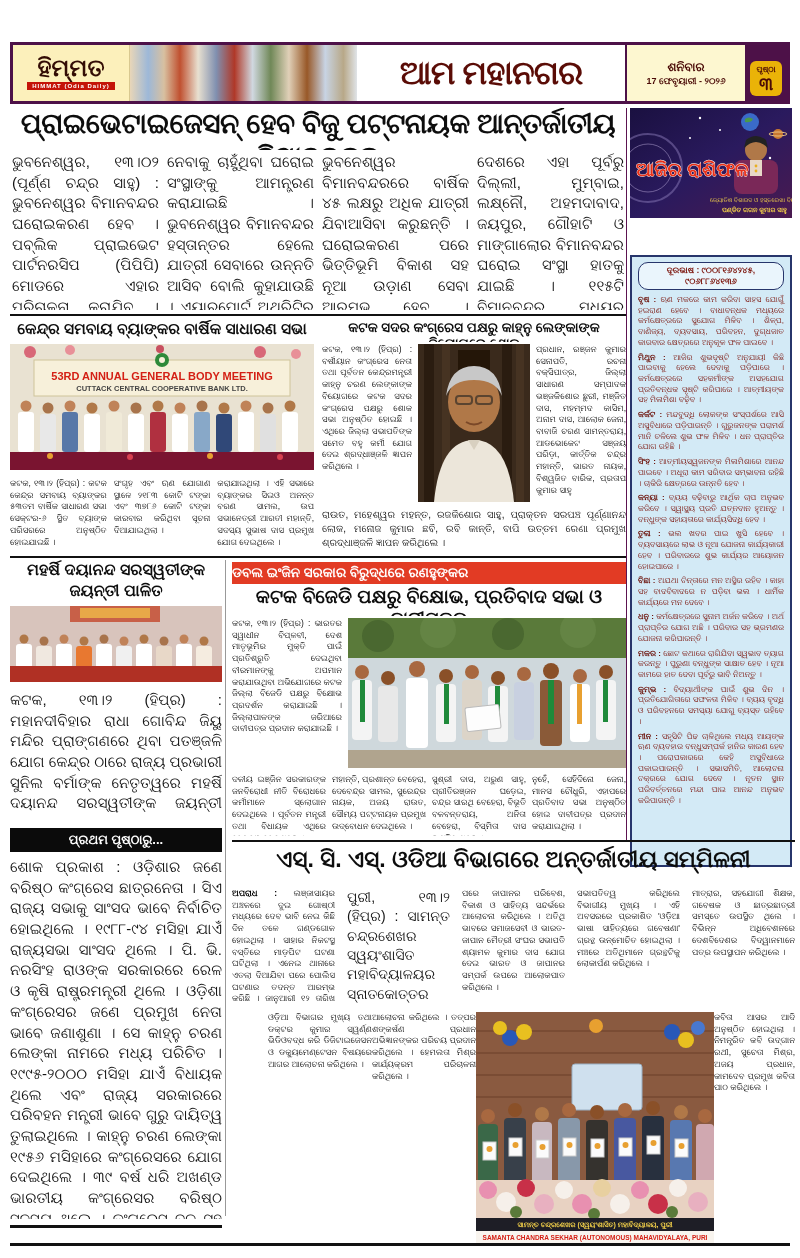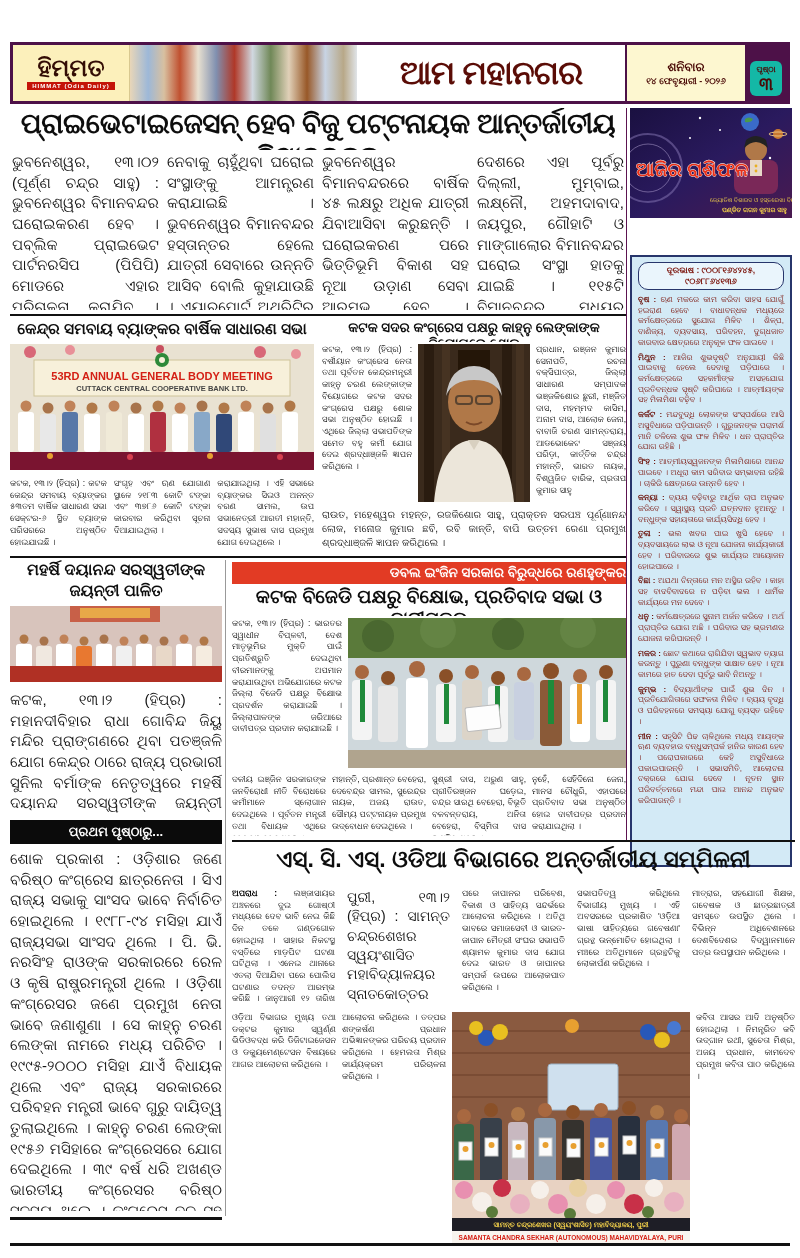--- a/index.html
+++ b/index.html
@@ -11,58 +11,58 @@
   #logoBox{width:116px;background:#fcf0bb;display:flex;flex-direction:column;align-items:center;justify-content:center;border-right:1px solid #d8c890;}
   #logoText{font-size:24px;font-weight:bold;color:#330c04;line-height:1;}
   #logoSub{font-size:6px;font-weight:bold;color:#fff;background:#c41408;padding:1px 5px;margin-top:2px;letter-spacing:1px;}
   #collage{flex:1;background:linear-gradient(90deg,#e8d6b8 0%,#9db8d8 8%,#d8c0a0 15%,#c05030 22%,#e8e0d0 30%,#8090b0 38%,#b03828 46%,#d0d8e0 54%,#708858 62%,#e0d0b8 70%,#985828 78%,#c8d4e4 86%,#b8a888 94%,#e0e4e8 100%);}
   #titleBox{width:268px;display:flex;align-items:center;justify-content:center;background:#fff;}
   #mastTitle{font-size:33px;font-weight:bold;color:#5a0c06;white-space:nowrap;letter-spacing:-1px;}
   #dateBox{width:118px;background:#fdf7d0;border-left:2px solid #4d1148;display:flex;flex-direction:column;align-items:center;justify-content:center;}
   #dayTxt{font-size:12px;font-weight:bold;color:#4a0a06;}
   #dateTxt{font-size:9px;font-weight:bold;color:#4a0a06;margin-top:2px;white-space:nowrap;}
   #pageBox{width:42px;background:#4d1148;display:flex;align-items:center;justify-content:center;}
-  #pageInner{background:#14b8a6;border-radius:6px;width:32px;height:35px;display:flex;flex-direction:column;align-items:center;justify-content:center;margin-top:11px;}
+  #pageInner{background:#eab308;border-radius:6px;width:32px;height:35px;display:flex;flex-direction:column;align-items:center;justify-content:center;margin-top:11px;}
   #pageLbl{font-size:8px;font-weight:bold;color:#4a0a06;}
   #pageNo{font-size:18px;font-weight:bold;color:#4a0a06;line-height:1;}
   
   .headline{font-weight:bold;color:#0d0d0d;text-align:center;}
   .bodytxt{font-size:15px;line-height:1.38;text-align:justify;overflow:hidden;color:#141414;}
   .cols{display:flex;}
   .cols>div{overflow:hidden;}
   .rule{background:#111;}
   .vline{background:#5c1350;}
   
   #railBox{background:#d3eaf6;border:2px solid #27356b;box-sizing:border-box;padding:5px 6px;overflow:hidden;margin-top:35px;}
   #phonePill{border:1.5px solid #27356b;border-radius:10px;background:#eaf5fc;text-align:center;font-size:8.5px;font-weight:bold;color:#7c150d;padding:2px 1px;margin-bottom:5px;}
   .sign{font-size:8px;line-height:1.34;text-align:justify;color:#7c150d;margin:0 0 4px 0;}
   .sign b{color:#6b1008;}
   
-  #kicker{background:#e23b24;color:#fff;font-weight:bold;font-size:13.5px;text-align:right;line-height:22px;height:22px;}
+  #kicker{background:#e23b24;color:#fff;font-weight:bold;font-size:13.5px;text-align:left;line-height:22px;height:22px;}
   #fpBanner{background:#0b0b0b;color:#fff;font-weight:bold;font-size:13px;text-align:center;line-height:24px;height:24px;}
   .crimeLead b{color:#000;}
   svg text{font-family:"Liberation Sans","DejaVu Sans",sans-serif;}
 </style>
 </head>
 <body>
 
 <div id="page">
 
   <div id="masthead" class="abs">
     <div id="logoBox">
       <div id="logoText">ହିମ୍ମତ</div>
       <div id="logoSub">HIMMAT (Odia Daily)</div>
     </div>
     <div id="collage"></div>
     <div id="titleBox">
       <span id="mastTitle">ଆମ ମହାନଗର</span>
     </div>
     <div id="dateBox">
       <span id="dayTxt">ଶନିବାର</span>
-      <span id="dateTxt">୧୪ ଫେବୃୟାରୀ - ୨୦୨୬</span>
+      <span id="dateTxt">17 ଫେବୃୟାରୀ - ୨୦୨୬</span>
     </div>
     <div id="pageBox">
       <div id="pageInner">
         <span id="pageLbl">ପୃଷ୍ଠା</span>
         <span id="pageNo">୩</span>
       </div>
     </div>
   </div>
 
   <div class="abs headline" style="top:108px;left:12px;width:612px;height:42px;font-size:28px;letter-spacing:-0.5px;overflow:hidden;">ପ୍ରାଇଭେଟାଇଜେସନ୍ ହେବ ବିଜୁ ପଟ୍ଟନାୟକ ଆନ୍ତର୍ଜାତୀୟ ବିମାନବନ୍ଦର</div>
@@ -280,21 +280,21 @@
             </g>
           <g transform="translate(186,30)">
               <circle cx="8" cy="5" r="4.5" fill="#b07848"></circle>
               <rect x="0" y="10" width="16" height="22" rx="3" fill="#f5ece0"></rect>
             </g>
         </g>
         <rect x="0" y="60" width="212" height="16" fill="#b03024"></rect>
       </svg>
     </div>
     <div class="bodytxt" style="margin-top:4px;height:125px;">କଟକ, ୧୩।୨ (ହିପ୍ର) : ମହାନଦୀବିହାର ରାଧା ଗୋବିନ୍ଦ ଜିୟୁ ମନ୍ଦିର ପ୍ରାଙ୍ଗଣରେ ଥିବା ପତଞ୍ଜଳି ଯୋଗ କେନ୍ଦ୍ର ଠାରେ ରାଜ୍ୟ ପ୍ରଭାରୀ ସୁନିଲ ବର୍ମାଙ୍କ ନେତୃତ୍ୱରେ ମହର୍ଷି ଦୟାନନ୍ଦ ସରସ୍ୱତୀଙ୍କ ଜୟନ୍ତୀ ପାଳିତ ହୋଇଯାଇଛି । ଏହି ଅବସରରେ ଯୋଗ ଶିବିର, ପ୍ରବଚନ ଓ ହବନ କାର୍ଯ୍ୟକ୍ରମ ଅନୁଷ୍ଠିତ ହୋଇଥିଲା । ବହୁ ଭକ୍ତ ଏଥିରେ ଯୋଗ ଦେଇ ମହର୍ଷିଙ୍କ ଆଦର୍ଶ ଅନୁସରଣ କରିବାକୁ ଶପଥ ନେଇଥିଲେ ।</div>
-    <div id="fpBanner" style="margin-top:5px;">ପ୍ରଥମ ପୃଷ୍ଠାରୁ...</div>
+    <div id="fpBanner" style="margin-top:13px;">ପ୍ରଥମ ପୃଷ୍ଠାରୁ...</div>
     <div class="bodytxt" style="margin-top:5px;height:362px;">ଶୋକ ପ୍ରକାଶ : ଓଡ଼ିଶାର ଜଣେ ବରିଷ୍ଠ କଂଗ୍ରେସ ଛାତ୍ରନେତା । ସିଏ ରାଜ୍ୟ ସଭାକୁ ସାଂସଦ ଭାବେ ନିର୍ବାଚିତ ହୋଇଥିଲେ । ୧୯୮୮-୯୪ ମସିହା ଯାଏଁ ରାଜ୍ୟସଭା ସାଂସଦ ଥିଲେ । ପି. ଭି. ନରସିଂହ ରାଓଙ୍କ ସରକାରରେ ରେଳ ଓ କୃଷି ରାଷ୍ଟ୍ରମନ୍ତ୍ରୀ ଥିଲେ । ଓଡ଼ିଶା କଂଗ୍ରେସର ଜଣେ ପ୍ରମୁଖ ନେତା ଭାବେ ଜଣାଶୁଣା । ସେ କାହ୍ନୁ ଚରଣ ଲେଙ୍କା ନାମରେ ମଧ୍ୟ ପରିଚିତ । ୧୯୯୫-୨୦୦୦ ମସିହା ଯାଏଁ ବିଧାୟକ ଥିଲେ ଏବଂ ରାଜ୍ୟ ସରକାରରେ ପରିବହନ ମନ୍ତ୍ରୀ ଭାବେ ଗୁରୁ ଦାୟିତ୍ୱ ତୁଲାଇଥିଲେ । କାହ୍ନୁ ଚରଣ ଲେଙ୍କା ୧୯୫୬ ମସିହାରେ କଂଗ୍ରେସରେ ଯୋଗ ଦେଇଥିଲେ । ୩୯ ବର୍ଷ ଧରି ଅଖଣ୍ଡ ଭାରତୀୟ କଂଗ୍ରେସର ବରିଷ୍ଠ ସଦସ୍ୟ ଥିଲେ । କଂଗ୍ରେସ ବଳ ସହ ଦୀର୍ଘ ସମୟ ଧରି ଜଡ଼ିତ ଥିଲେ । ସେ ଆସାମ, ହରିୟାନା ଭଳି ରାଜ୍ୟର ପ୍ରଭାରୀ ଦାୟିତ୍ୱରେ ଥିଲେ । ଦଳୀୟ ବ୍ୟାପାରରେ ନିଜର ମତ ରଖିବା ପାଇଁ ପରିଚିତ ଥିଲେ । ତାଙ୍କ ପରଲୋକରେ ଦଳର ସମସ୍ତ ସ୍ତରରେ ଶୋକର ଛାୟା ଖେଳିଯାଇଛି । ଠିକ୍ ସେହିପରି ପୂର୍ବତନ କେନ୍ଦ୍ରମନ୍ତ୍ରୀ କାହ୍ନୁଚରଣ ଲେଙ୍କାଙ୍କ ପରଲୋକରେ ଡେଲ୍ଟା କଳିକାୟ ପଣ୍ଡିତ ଡକ୍ଟର ପ୍ରବୋଧ ମିଶ୍ର କହିଛନ୍ତି ସେ ମୋର ଅତି ପ୍ରିୟ ବନ୍ଧୁଥିଲେ । ଓଡ଼ିଶାର ରେଳ ବିକାଶକୁ ଶିଖର ବେଶରେ ପହଞ୍ଚାଇବାରେ ତାଙ୍କର ଚେଷ୍ଟା ଅବର୍ଣ୍ଣନୀୟ । ତାଙ୍କ ପରିଜନେ ରାଜନେତାଙ୍କ ସ୍ଥାନ ଅପୂରଣୀୟ । ମହାପ୍ରଭୁ ଜଗନ୍ନାଥ, ମା' ଶାଳୋକ ନିକଟରେ ପ୍ରାର୍ଥନା ଦିବଂଗତ ଆତ୍ମା ଶାନ୍ତି ପାଇବା ସଙ୍ଗେ ସଙ୍ଗେ ତାଙ୍କର ଶୋକସନ୍ତପ୍ତ ପରିବାରକୁ ମୋର ସମବେଦନା । ଠିକ୍ ସେହିପରି 'ହିମ୍ମତ' ପରିବାର ପକ୍ଷରୁ ସମବେଦନା ଜ୍ଞାପନ କରାଯାଇଛି ।</div>
     <div class="rule" style="margin-top:6px;height:3px;width:212px;"></div>
   </div>
 
   <div class="abs" style="top:562px;left:232px;width:394px;">
     <div id="kicker">ଡବଲ ଇଂଜିନ ସରକାର ବିରୁଦ୍ଧରେ ରଣହୁଙ୍କର</div>
     <div class="headline" style="font-size:19px;height:30px;margin-top:2px;overflow:hidden;">କଟକ ବିଜେଡି ପକ୍ଷରୁ ବିକ୍ଷୋଭ, ପ୍ରତିବାଦ ସଭା ଓ ଦାବୀପତ୍ର</div>
     <div class="cols" style="margin-top:2px;height:152px;gap:6px;">
       <div class="bodytxt" style="width:110px;font-size:8.5px;">କଟକ, ୧୩।୨ (ହିପ୍ର) : ଭାରତର ସ୍ୱାଧୀନ ବିପ୍ଳବୀ, ଦେଶ ମାତୃଭୂମିର ମୁକ୍ତି ପାଇଁ ପ୍ରତିଶ୍ରୁତି ଦେଇଥିବା ବୀରମାନଙ୍କୁ ଅପମାନ କରାଯାଉଥିବା ଅଭିଯୋଗରେ କଟକ ଜିଲ୍ଲା ବିଜେଡି ପକ୍ଷରୁ ବିକ୍ଷୋଭ ପ୍ରଦର୍ଶନ କରାଯାଇଛି । ଜିଲ୍ଲାପାଳଙ୍କ ଜରିଆରେ ଦାବୀପତ୍ର ପ୍ରଦାନ କରାଯାଇଛି ।</div>
       <div>
@@ -373,21 +373,21 @@
     <div class="cols" style="margin-top:8px;height:118px;gap:12px;">
       <div class="bodytxt crimeLead" style="flex:1;font-size:8.5px;">
         <b>ଅପରାଧ :</b>
         <span>ଲଞ୍ଜାସାୟର ଅଞ୍ଚଳରେ ଦୁଇ ଗୋଷ୍ଠୀ ମଧ୍ୟରେ ଦେବ ଭାବି ନେଇ କିଛି ଦିନ ତଳେ ଗଣ୍ଡଗୋଳ ହୋଇଥିଲା । ସାହାର ନିକଟସ୍ଥ ବସ୍ତିରେ ମାଡ଼ପିଟ ଘଟଣା ଘଟିଥିଲା । ଏନେଇ ଥାନାରେ ଏତଲା ଦିଆଯିବା ପରେ ପୋଲିସ ଘଟଣାର ତଦନ୍ତ ଆରମ୍ଭ କରିଛି । ଜାନୁଆରୀ ୧୨ ତାରିଖ ଦିନ ଏହି ଘଟଣା ଘଟିଥିବା ଜଣାପଡ଼ିଛି ।</span>
       </div>
       <div class="bodytxt" style="flex:1;font-size:14px;">ପୁରୀ, ୧୩।୨ (ହିପ୍ର) : ସାମନ୍ତ ଚନ୍ଦ୍ରଶେଖର ସ୍ୱୟଂଶାସିତ ମହାବିଦ୍ୟାଳୟର ସ୍ନାତକୋତ୍ତର ଓଡ଼ିଆ ବିଭାଗ ଦ୍ୱାରା ଦ୍ୱି-ଦିବସୀୟ ଆନ୍ତର୍ଜାତୀୟ ସମ୍ମିଳନୀ ମହାବିଦ୍ୟାଳୟ ଅଧ୍ୟକ୍ଷ ପ୍ରଫେସର ଚିତ୍ତରଞ୍ଜନ ଦ୍ୱିବେଦୀଙ୍କ ଦ୍ୱାରା ଉଦ୍‌ଘାଟିତ ହୋଇଯାଇଛି ।</div>
       <div class="bodytxt" style="flex:1;font-size:8.5px;">ପରେ ଜାପାନର ପରିବେଶ, ବିକାଶ ଓ ସାହିତ୍ୟ ସନ୍ଦର୍ଭରେ ଆଲୋଚନା କରିଥିଲେ । ଅତିଥି ଭାବରେ ସମାଜସେବୀ ଓ ଭାରତ-ଜାପାନ ମୈତ୍ରୀ ସଂଘର ସଭାପତି ଶ୍ୟାମଳ କୁମାର ଦାସ ଯୋଗ ଦେଇ ଭାରତ ଓ ଜାପାନର ସମ୍ପର୍କ ଉପରେ ଆଲୋକପାତ କରିଥିଲେ ।</div>
       <div class="bodytxt" style="flex:1;font-size:8.5px;">ସଭାପତିତ୍ୱ କରିଥିଲେ ବିଭାଗୀୟ ମୁଖ୍ୟ । ଏହି ଅବସରରେ ପ୍ରକାଶିତ 'ଓଡ଼ିଆ ଭାଷା ସାହିତ୍ୟରେ ଗବେଷଣା' ଗ୍ରନ୍ଥ ଉନ୍ମୋଚିତ ହୋଇଥିଲା । ମଞ୍ଚରେ ଅତିଥିମାନେ ଗ୍ରନ୍ଥଟିକୁ ଲୋକାର୍ପଣ କରିଥିଲେ ।</div>
       <div class="bodytxt" style="flex:1;font-size:8.5px;">ମାତ୍ରାର, ସହଯୋଗୀ ଶିକ୍ଷକ, ଗବେଷକ ଓ ଛାତ୍ରଛାତ୍ରୀ ସମସ୍ତେ ଉପସ୍ଥିତ ଥିଲେ । ବିଭିନ୍ନ ଅଧିବେଶନରେ ଦେଶବିଦେଶର ବିଦ୍ୱାନମାନେ ପତ୍ର ଉପସ୍ଥାପନ କରିଥିଲେ ।</div>
     </div>
-    <div class="cols" style="margin-top:6px;height:232px;gap:6px;">
+    <div class="cols" style="margin-top:6px;height:232px;margin-left:36px;">
       <div class="bodytxt" style="width:104px;font-size:8.5px;">ଓଡ଼ିଆ ବିଭାଗର ମୁଖ୍ୟ ତଥା ଡକ୍ଟର କୁମାର ସ୍ୱର୍ଣ୍ଣ ଭିଡିଓବଦ୍ଧ କରି ଡିଜିଟାଇଜେସନ ଓ ଡକ୍ୟୁମେଣ୍ଟେସନ ବିଷୟରେ ଆଗର ଆଲୋଚନା କରିଥିଲେ ।</div>
       <div class="bodytxt" style="width:104px;font-size:8.5px;">ଆଲୋଚନା କରିଥିଲେ । ତତ୍ପର ଶଙ୍କର୍ଷଣ ପ୍ରଧାନ ଅଭିଜ୍ଞାନଙ୍କର ପରିଚୟ ପ୍ରଦାନ କରିଥିଲେ । ହେମଲତା ମିଶ୍ର କାର୍ଯ୍ୟକ୍ରମ ପରିଚାଳନା କରିଥିଲେ ।</div>
       <div>
         <svg width="238" height="232" viewBox="0 0 238 232">
           <rect width="238" height="232" fill="#8a5a40"></rect>
           <rect x="0" y="18" width="238" height="2" fill="#7a4c34"></rect>
             <rect x="0" y="40" width="238" height="2" fill="#7a4c34"></rect>
           <rect x="0" y="62" width="238" height="2" fill="#7a4c34"></rect>
             <rect x="0" y="84" width="238" height="2" fill="#7a4c34"></rect>
           <rect x="96" y="52" width="70" height="46" rx="3" fill="#cfe0ee" stroke="#9ab0c4"></rect>

